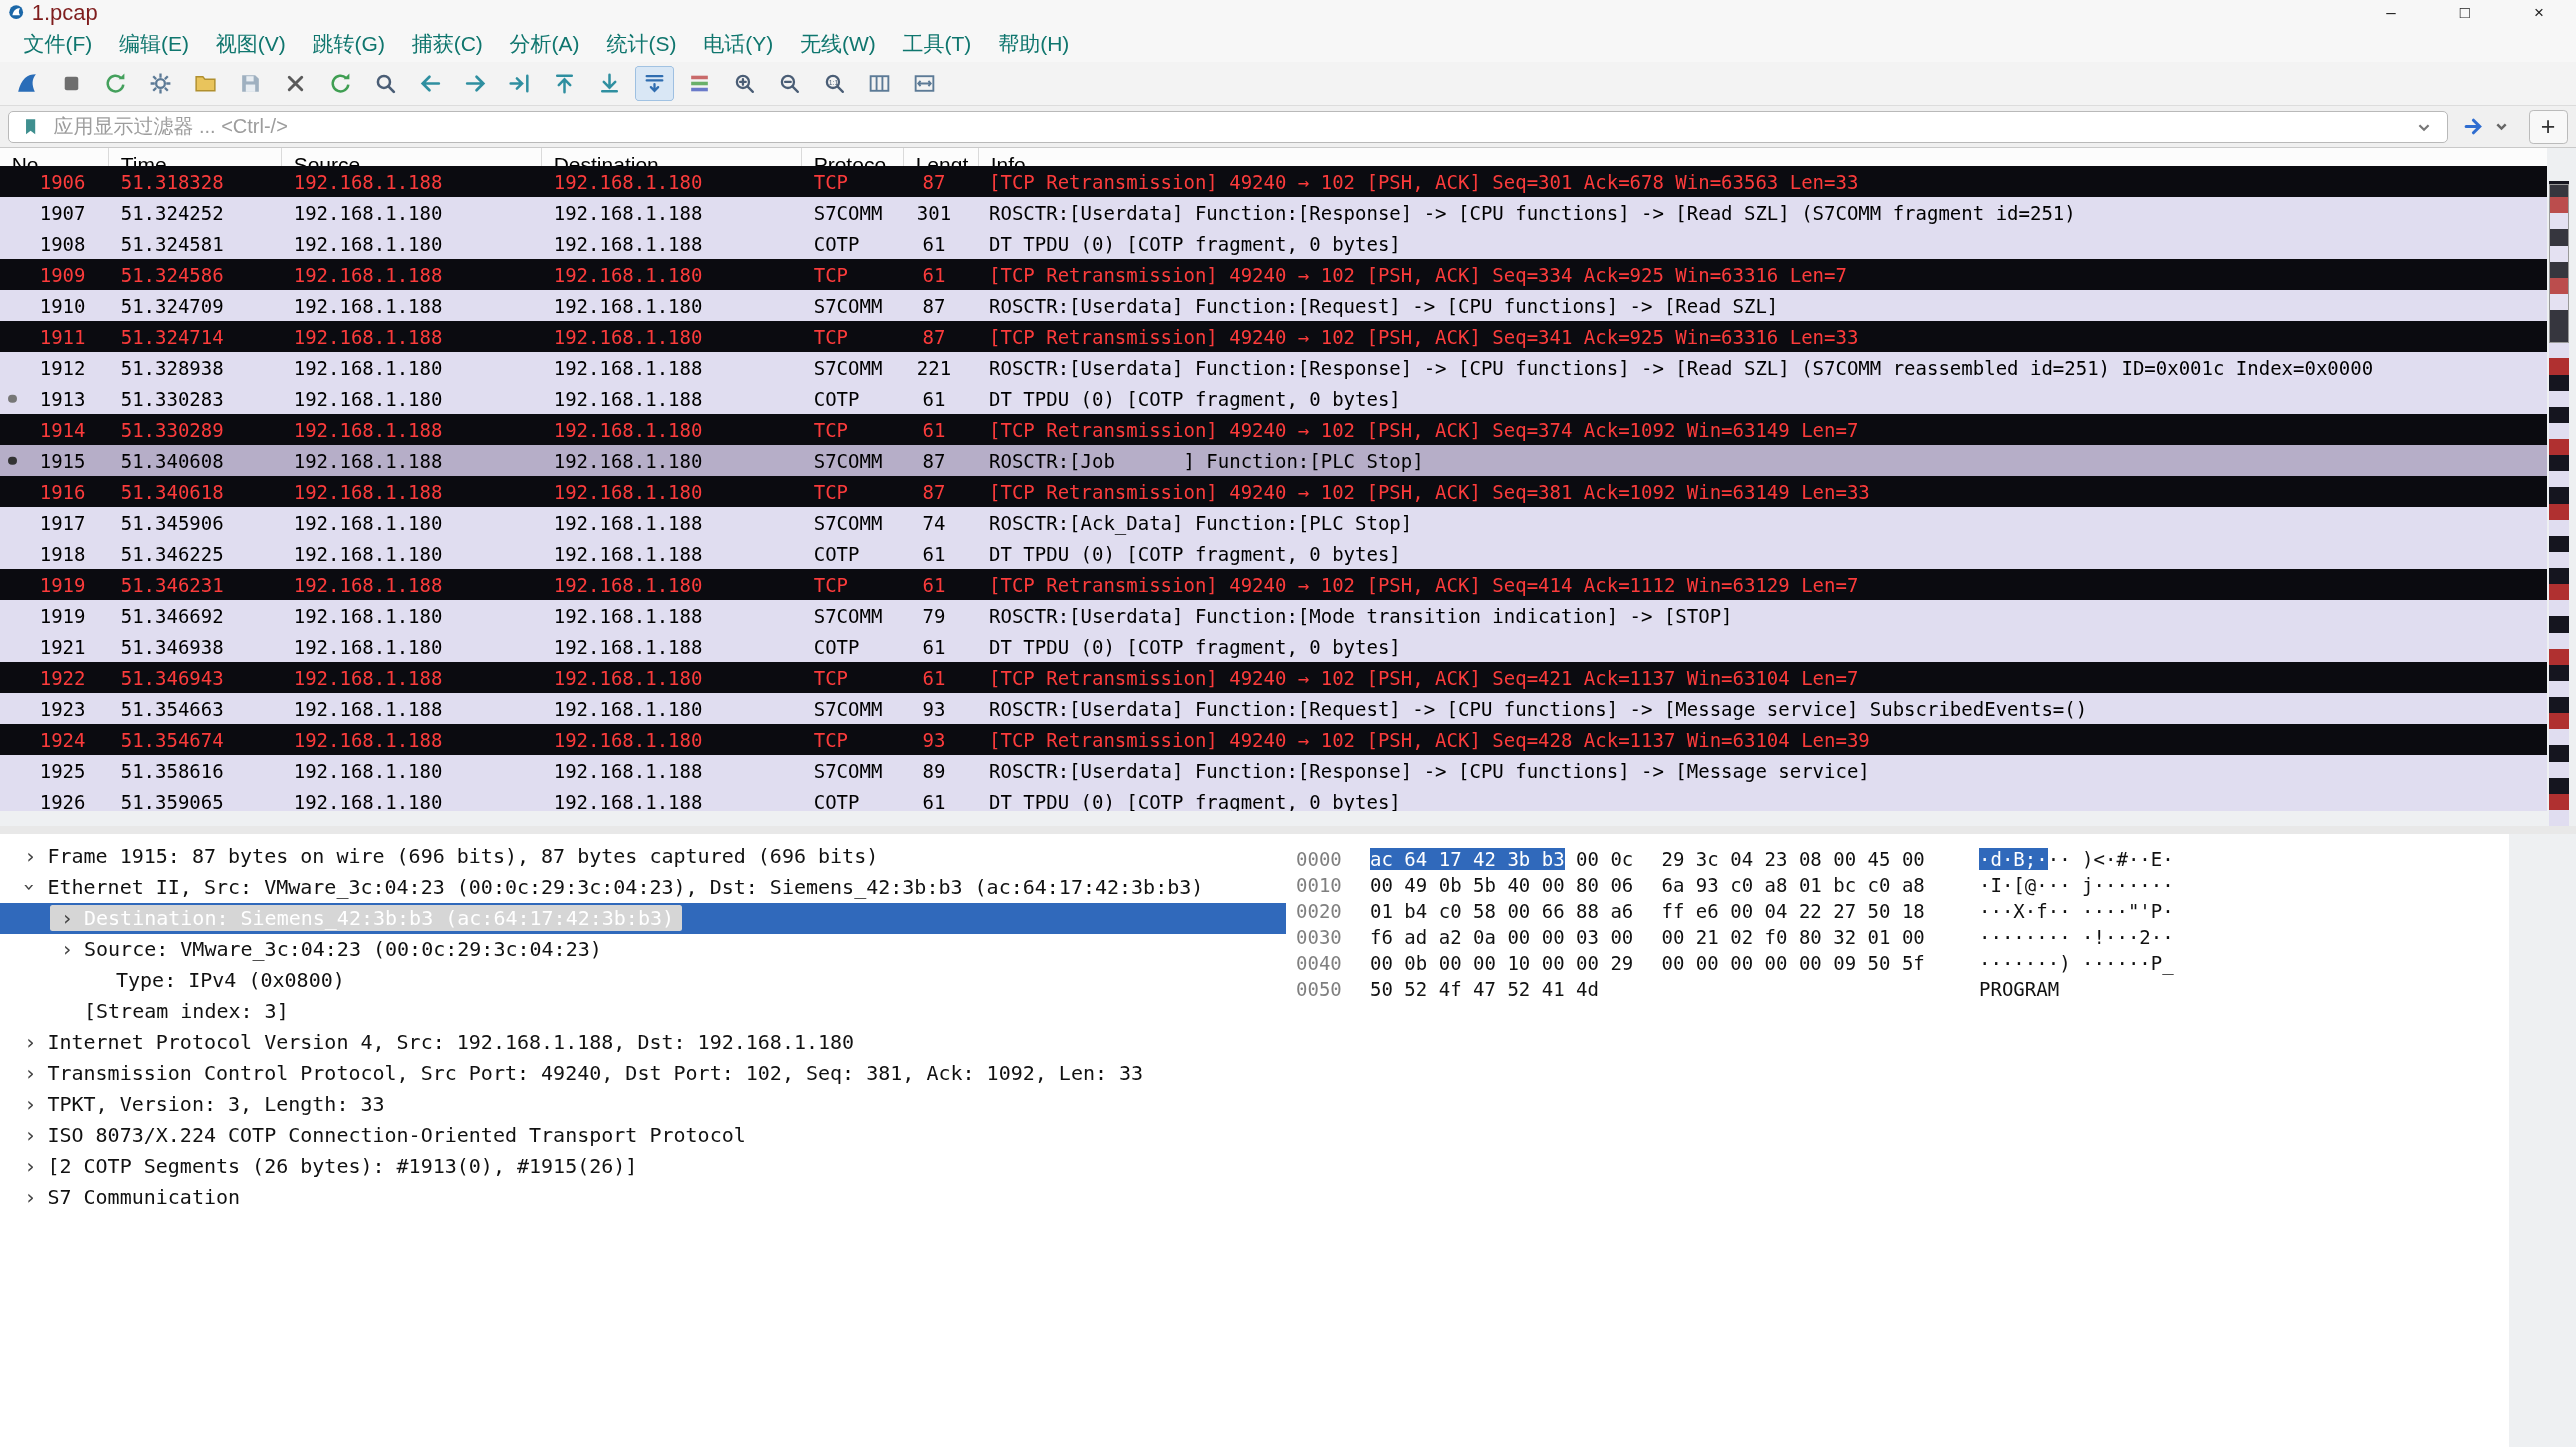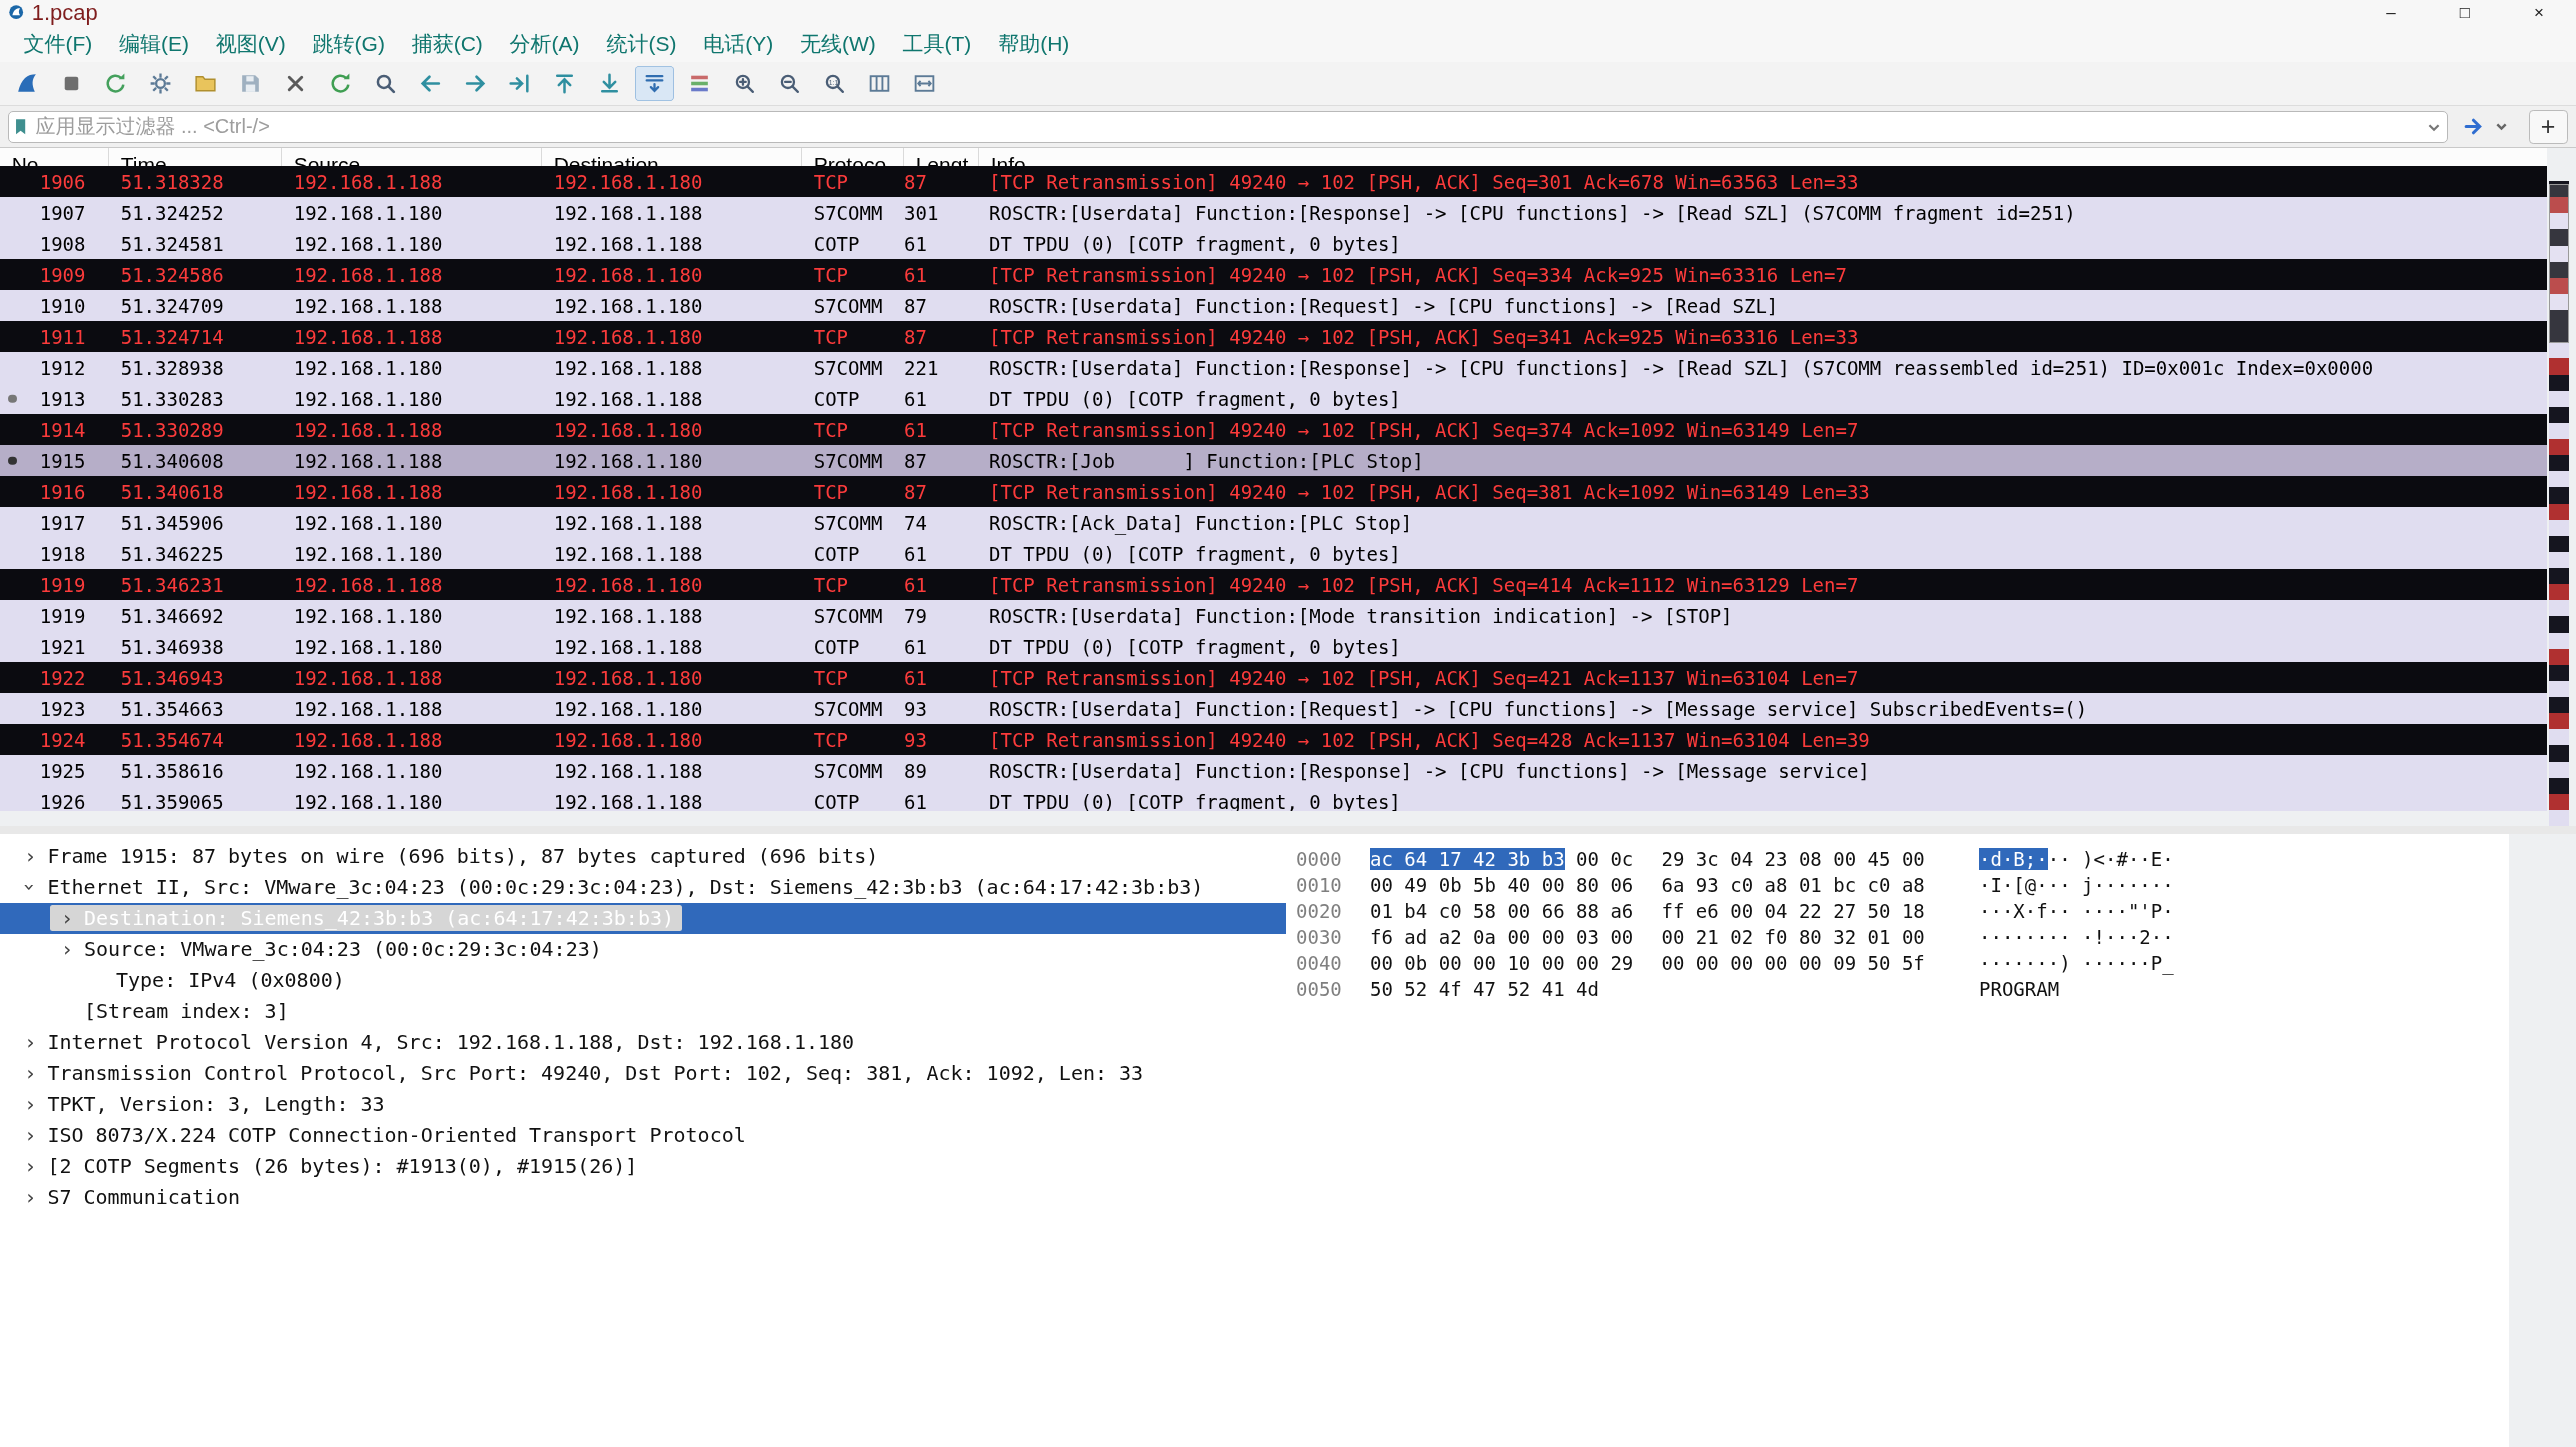--- a/index.html
+++ b/index.html
@@ -17,21 +17,21 @@
   .menu-item{font-size:21px;color:#0f766e;padding:0 13.4px;height:100%;display:flex;align-items:center}
 
   
   .toolbar{position:absolute;top:62px;left:0;right:0;height:44px;background:#f3f3f3;border-bottom:0.8px solid #dcdcdc;display:flex;align-items:center;padding-left:6.7px;gap:5.9px;box-sizing:border-box}
   .tool-btn{width:39px;height:35px;border:none;background:transparent;border-radius:4.2px;display:flex;align-items:center;justify-content:center;padding:0}
   .tool-btn.pressed{background:#d9e7f5;box-shadow:inset 0 0 0 0.8px #8fb6dc}
   .tool-btn svg{width:25px;height:25px}
 
   
   .filterbar{position:absolute;top:106px;left:0;right:0;height:42px;background:#f0f0f0;border-bottom:0.8px solid #c9c9c9;display:flex;align-items:center;padding:0 8.4px;gap:8.4px;box-sizing:border-box}
-  .filter-input{flex:1;height:32px;background:#ffffff;border:0.8px solid #b9b9b9;border-radius:5px;display:flex;align-items:center;padding:0 2px;gap:2px;box-sizing:border-box}
+  .filter-input{flex:1;height:32px;background:#ffffff;border:0.8px solid #b9b9b9;border-radius:5px;display:flex;align-items:center;padding:0 12px;gap:10px;box-sizing:border-box}
   .filter-input svg{width:22px;height:22px;flex:none}
   .placeholder{font-size:20px;color:#9d9d9d}
   .chevron{margin-left:auto}
   .apply-btn{width:64px;height:34px;display:flex;align-items:center;justify-content:center;background:transparent;border:none;gap:1.7px}
   .apply-btn svg{width:25px;height:25px}
   .add-btn{width:39px;height:34px;border:0.8px solid #bbbbbb;background:#f8f8f8;border-radius:4.2px;font-size:25px;color:#333;display:flex;align-items:center;justify-content:center;line-height:1}
 
   
   .pl-header{position:absolute;top:148px;left:0;width:2547px;height:34px;background:#fcfcfc;border-bottom:0.8px solid #c4c4c4;display:flex;font-size:21px;color:#000;box-sizing:border-box}
   .hcell{height:100%;display:flex;align-items:center;border-right:0.8px solid #dadada;padding-left:11.7px;box-sizing:border-box;overflow:hidden}
@@ -43,21 +43,21 @@
   .prow.bad{background:#0b0b10;color:#fb3b3b}
   .prow.selected{background:#b6aec8;color:#000}
   .pcell{height:100%;display:flex;align-items:center;box-sizing:border-box;overflow:hidden;white-space:pre}
   .c-no{width:109px;justify-content:flex-end;padding-right:23.5px;position:relative}
   .dot{position:absolute;left:8.4px;top:50%;transform:translateY(-50%);width:8.4px;height:8.4px;border-radius:50%;background:#777}
   .prow.selected .dot{background:#333}
   .c-time{width:173px;padding-left:11.7px}
   .c-src{width:260px;padding-left:11.7px}
   .c-dst{width:260px;padding-left:11.7px}
   .c-proto{width:102px;padding-left:11.7px}
-  .c-len{width:75px;justify-content:flex-start;padding-right:15px}
+  .c-len{width:75px;justify-content:center;padding-right:15px}
   .c-info{flex:1;padding-left:10px}
 
   
   .minimap{position:absolute;left:2549px;top:181px;width:20px;height:645px;background:#e0ddf0;display:flex;flex-direction:column}
   .stripe{flex:1}
   .mthumb{position:absolute;left:0;top:2.5px;width:100%;height:159px;border:1.7px solid #9a9a9a;box-sizing:border-box;background:rgba(255,255,255,.14)}
 
   .splitter{position:absolute;top:826px;left:0;width:2576px;height:8.4px;background:#e8e8e8}
 
   

